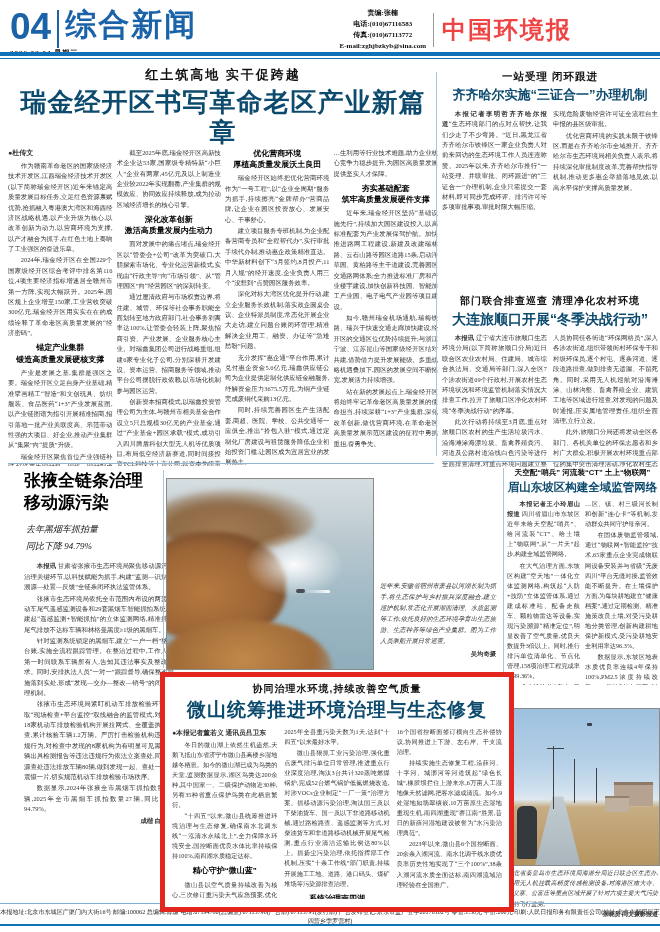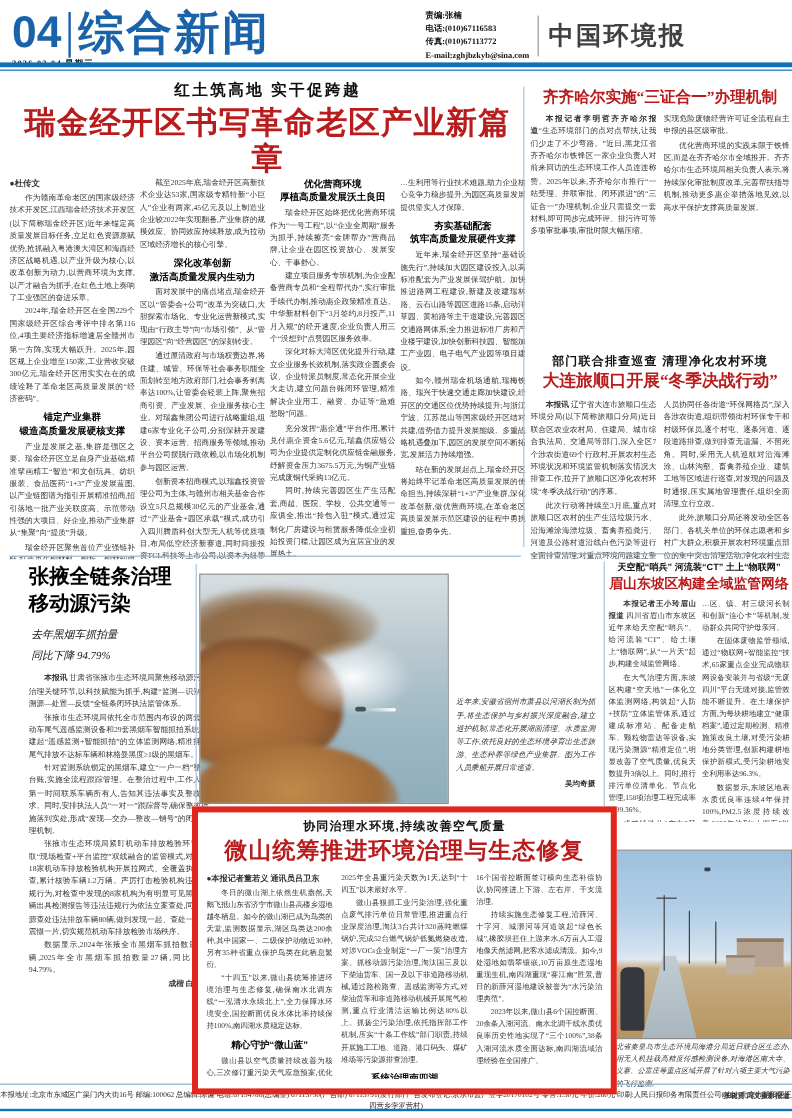--- a/index.html
+++ b/index.html
@@ -3,31 +3,31 @@
 <meta charset="utf-8">
 <style>
   html,body{margin:0;padding:0;background:#e8e8e8;}
   .page{position:relative;width:660px;height:932px;background:#ffffff;margin:0 auto;overflow:hidden;
         font-family:"Liberation Serif",serif;color:#222;}
   
   .hdr{position:absolute;left:0;top:0;width:580px;height:62px;}
   .hdr-left{position:absolute;left:10px;top:8px;display:flex;align-items:flex-start;}
   .pageno{font-family:"Liberation Sans",sans-serif;font-weight:900;font-size:37px;line-height:1;color:#1b63a8;}
   .hdr-vbar{width:2px;height:38px;background:#1b63a8;margin:2px 6px 0 6px;}
-  .section-title{font-family:Liberation Serif, serif;font-weight:900;font-size:38px;line-height:1.1;color:#1b63a8;letter-spacing:2px;}
+  .section-title{font-family:Liberation Serif, serif;font-weight:900;font-size:31px;line-height:1.1;color:#1b63a8;letter-spacing:2px;}
   .dateline{position:absolute;left:10px;top:48px;font-size:7px;font-weight:bold;color:#111;letter-spacing:1px;}
   .hdr-right{position:absolute;right:8px;top:8px;display:flex;align-items:center;}
-  .contact{font-size:7px;line-height:1.55;text-align:left;font-weight:bold;color:#111;padding-right:7px;}
+  .contact{font-size:7px;line-height:1.55;text-align:center;font-weight:bold;color:#111;padding-right:7px;}
   .hdr-vbar2{width:1px;height:34px;background:#999;margin-right:8px;}
-  .masthead{font-family:"Liberation Sans",sans-serif;font-weight:900;font-size:21px;color:#404040;letter-spacing:2px;}
+  .masthead{font-family:"Liberation Sans",sans-serif;font-weight:900;font-size:24px;color:#ef4444;letter-spacing:2px;}
   .rule-a{position:absolute;left:0;top:52px;width:660px;height:4px;background:#0d72b7;}
   .rule-b{position:absolute;left:0;top:58px;width:660px;height:1px;background:#0d72b7;}
   
   .kicker{font-family:"Liberation Sans",sans-serif;font-weight:bold;text-align:center;color:#111;}
-  .headline{font-family:Liberation Serif, serif;font-weight:900;text-align:center;color:#b91c1c;line-height:1.15;}
+  .headline{font-family:Liberation Sans, sans-serif;font-weight:900;text-align:center;color:#0c4a6e;line-height:1.15;}
   .cols{display:flex;overflow:hidden;}
   .col{flex:1;font-size:6.4px;line-height:1.62;text-align:justify;color:#333;overflow:hidden;}
   .bp{margin:0 0 1px 0;text-indent:2em;}
   .bp.noind{text-indent:0;}
   .subhead{font-family:"Liberation Sans",sans-serif;font-weight:bold;font-size:8px;line-height:1.4;
            text-align:center;white-space:pre-line;margin:4px 0 3px 0;color:#000;text-indent:0;}
   .lede{font-weight:bold;}
   .authors{display:block;text-align:right;font-weight:bold;margin-top:2px;}
   .vdiv{position:absolute;width:1px;background:#a9c6dd;}
   .hdiv{position:absolute;height:1px;background:#8fb8d6;}
@@ -169,20 +169,21 @@
         <p class="bp">近年来,瑞金经开区坚持“基础设施先行”,持续加大园区建设投入,以高标准配套为产业发展保驾护航。加快推进路网工程建设,新建及改建瑞林路、云石山路等园区道路15条,启动洋草园、黄柏路等主干道建设,完善园区交通路网体系;全力推进标准厂房和产业楼宇建设,加快创新科技园、智能加工产业园、电子电气产业园等项目建设。</p>
         <p class="bp">如今,赣州瑞金机场通航,瑞梅铁路、瑞兴于快速交通走廊加快建设,经开区的交通区位优势持续提升;与浙江宁波、江苏昆山等国家级经开区结对共建,借势借力提升发展能级。多重战略机遇叠加下,园区的发展空间不断拓宽,发展活力持续增强。</p>
         <p class="bp">站在新的发展起点上,瑞金经开区将始终牢记革命老区高质量发展的使命担当,持续深耕“1+3”产业集群,深化改革创新,做优营商环境,在革命老区高质量发展示范区建设的征程中勇挑重担,奋勇争先。</p>
       </div>
     </div>
   </section>
 
   <div class="vdiv" style="left:436px;top:72px;height:384px;"></div>
 
   <section id="qqhr">
+    <div class="kicker">一站受理 闭环跟进</div>
     <div class="headline">齐齐哈尔实施“三证合一”办理机制</div>
     <div class="cols">
       <div class="col">
         <p class="bp"><span class="lede">本报记者李明哲齐齐哈尔报道</span><span>“生态环境部门的点对点帮扶,让我们少走了不少弯路。”近日,黑龙江省齐齐哈尔市铁锋区一家企业负责人对前来回访的生态环境工作人员连连称赞。2025年以来,齐齐哈尔市推行“一站受理、并联审批、闭环跟进”的“三证合一”办理机制,企业只需提交一套材料,即可同步完成环评、排污许可等多项审批事项,审批时限大幅压缩。</span></p>
       </div>
       <div class="col">
         <p class="bp noind">实现危险废物经营许可证全流程自主申报的县区级审批。</p>
         <p class="bp">优化营商环境的实践未限于铁锋区,而是在齐齐哈尔市全域推开。齐齐哈尔市生态环境局相关负责人表示,将持续深化审批制度改革,完善帮扶指导机制,推动更多惠企举措落地见效,以高水平保护支撑高质量发展。</p>
       </div>
     </div>

